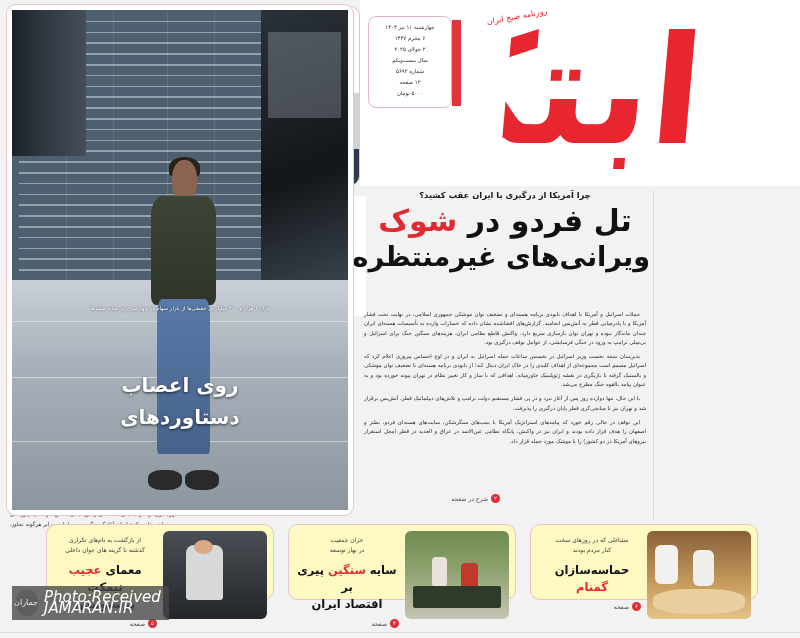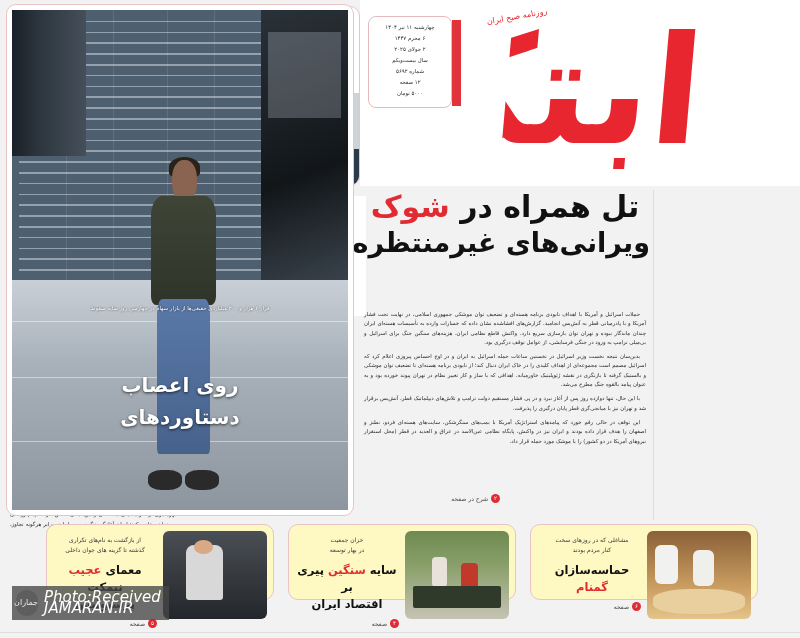--- a/index.html
+++ b/index.html
@@ -451,22 +451,23 @@
         <ellipse cx="31" cy="26" rx="13" ry="15" fill="#d6a886"></ellipse>
         <path d="M18 22 Q31 8 44 22 Q44 12 31 10 Q18 12 18 22Z" fill="#2b2420"></path>
       </svg>
     </div>
     <div class="ed-head">دیپلماسی و میدان؛ دو بال اقتدار ملی در مواجهه با بحران‌های پیش رو</div>
   </div>
 
   <div class="divider-v"></div>
 
   <div class="center-col">
+    <div class="c-kicker">چرا آمریکا از درگیری با ایران عقب کشید؟</div>
     <div class="c-head1">
-      <span>تل همراه در </span><span class="hl">شوک</span>
+      <span>تل فردو در </span><span class="hl">شوک</span>
     </div>
     <div class="c-head2">ویرانی‌های غیرمنتظره</div>
   </div>
 
   <div class="center-body body-col">
     <p>حملات اسرائیل و آمریکا با اهداف نابودی برنامه هسته‌ای و تضعیف توان موشکی جمهوری اسلامی، در نهایت تحت فشار آمریکا و با پادرمیانی قطر به آتش‌بس انجامید. گزارش‌های افشاشده نشان داده که خسارات وارده به تأسیسات هسته‌ای ایران چندان ماندگار نبوده و تهران توان بازسازی سریع دارد. واکنش قاطع نظامی ایران، هزینه‌های سنگین جنگ برای اسرائیل و بی‌میلی ترامپ به ورود در جنگی فرسایشی، از عوامل توقف درگیری بود.</p>
     <p>بدین‌سان نتیجه نخست وزیر اسرائیل در نخستین ساعات حمله اسرائیل به ایران و در اوج احساس پیروزی اعلام کرد که اسرائیل مصمم است مجموعه‌ای از اهداف کلیدی را در خاک ایران دنبال کند؛ از نابودی برنامه هسته‌ای تا تضعیف توان موشکی و بالستیک گرفته تا بازنگری در نقشه ژئوپلیتیک خاورمیانه. اهدافی که با ساز و کار تغییر نظام در تهران پیوند خورده بود و به عنوان پیامد بالقوه جنگ مطرح می‌شد.</p>
     <p>با این حال، تنها دوازده روز پس از آغاز نبرد و در پی فشار مستقیم دولت ترامپ و تلاش‌های دیپلماتیک قطر، آتش‌بس برقرار شد و تهران نیز با میانجی‌گری قطر پایان درگیری را پذیرفت.</p>
     <p>این توقف در حالی رقم خورد که پیامدهای استراتژیک آمریکا با بمب‌های سنگرشکن، سایت‌های هسته‌ای فردو، نطنز و اصفهان را هدف قرار داده بودند و ایران نیز در واکنش، پایگاه نظامی عین‌الاسد در عراق و العدید در قطر (محل استقرار نیروهای آمریکا در دو کشور) را با موشک مورد حمله قرار داد.</p>
   </div>

